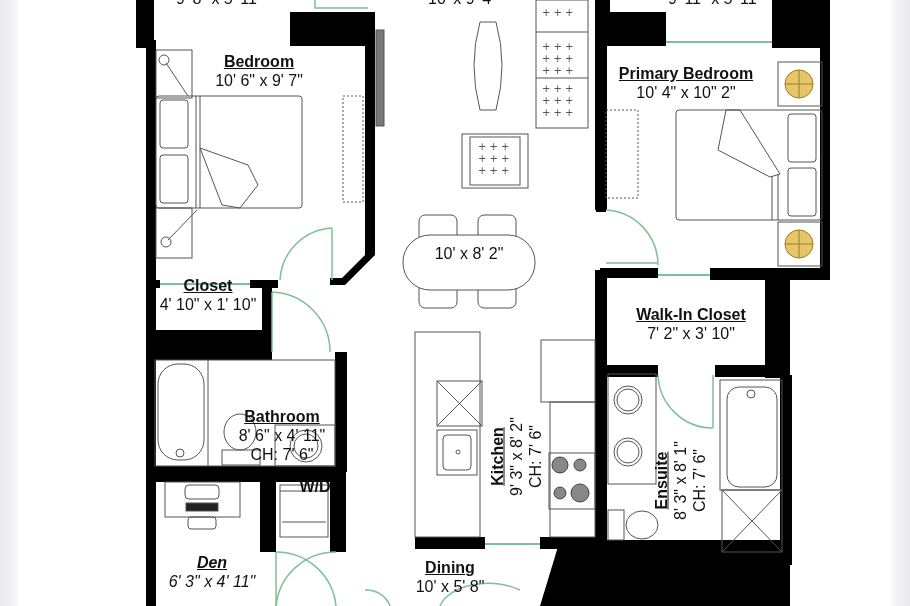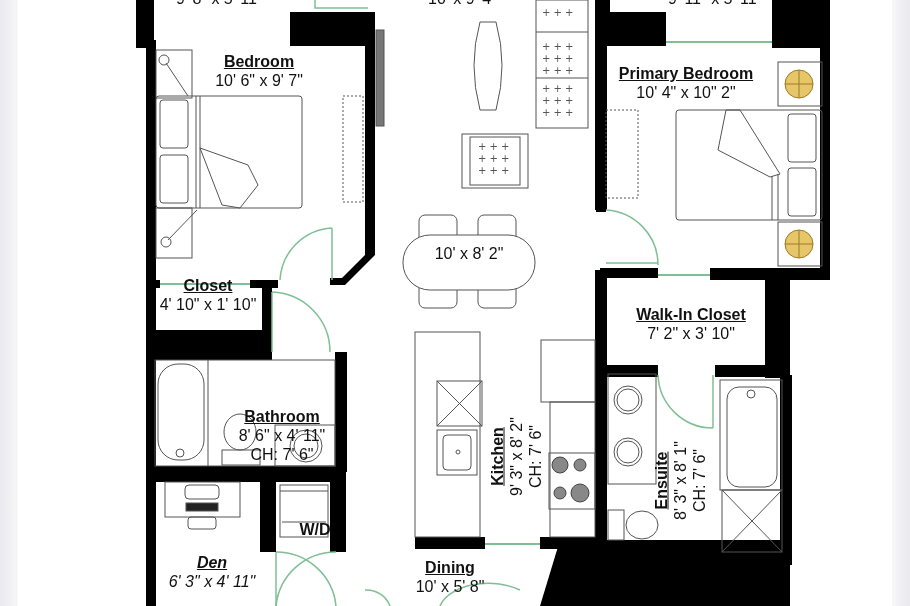--- a/index.html
+++ b/index.html
@@ -247,21 +247,21 @@
   <span class="d">9' 3" x 8' 2"</span>
   <span class="d">CH: 7' 6"</span>
 </div>
 
 <div class="lbl rot" style="left:620px; top:452px; width:120px;">
   <span class="t">Ensuite</span>
   <span class="d">8' 3" x 8' 1"</span>
   <span class="d">CH: 7' 6"</span>
 </div>
 
-<div class="lbl" style="left:280px; top:520px; width:70px;">
+<div class="lbl" style="left:280px; top:477px; width:70px;">
   <span class="t" style="text-decoration:none;">W/D</span>
 </div>
 
 <div class="lbl" style="left:156px; top:553px; width:112px;font-style:italic;">
   <span class="t">Den</span>
   <span class="d">6' 3" x 4' 11"</span>
 </div>
 
 <div class="lbl" style="left:404px; top:558px; width:92px;">
   <span class="t">Dining</span>

